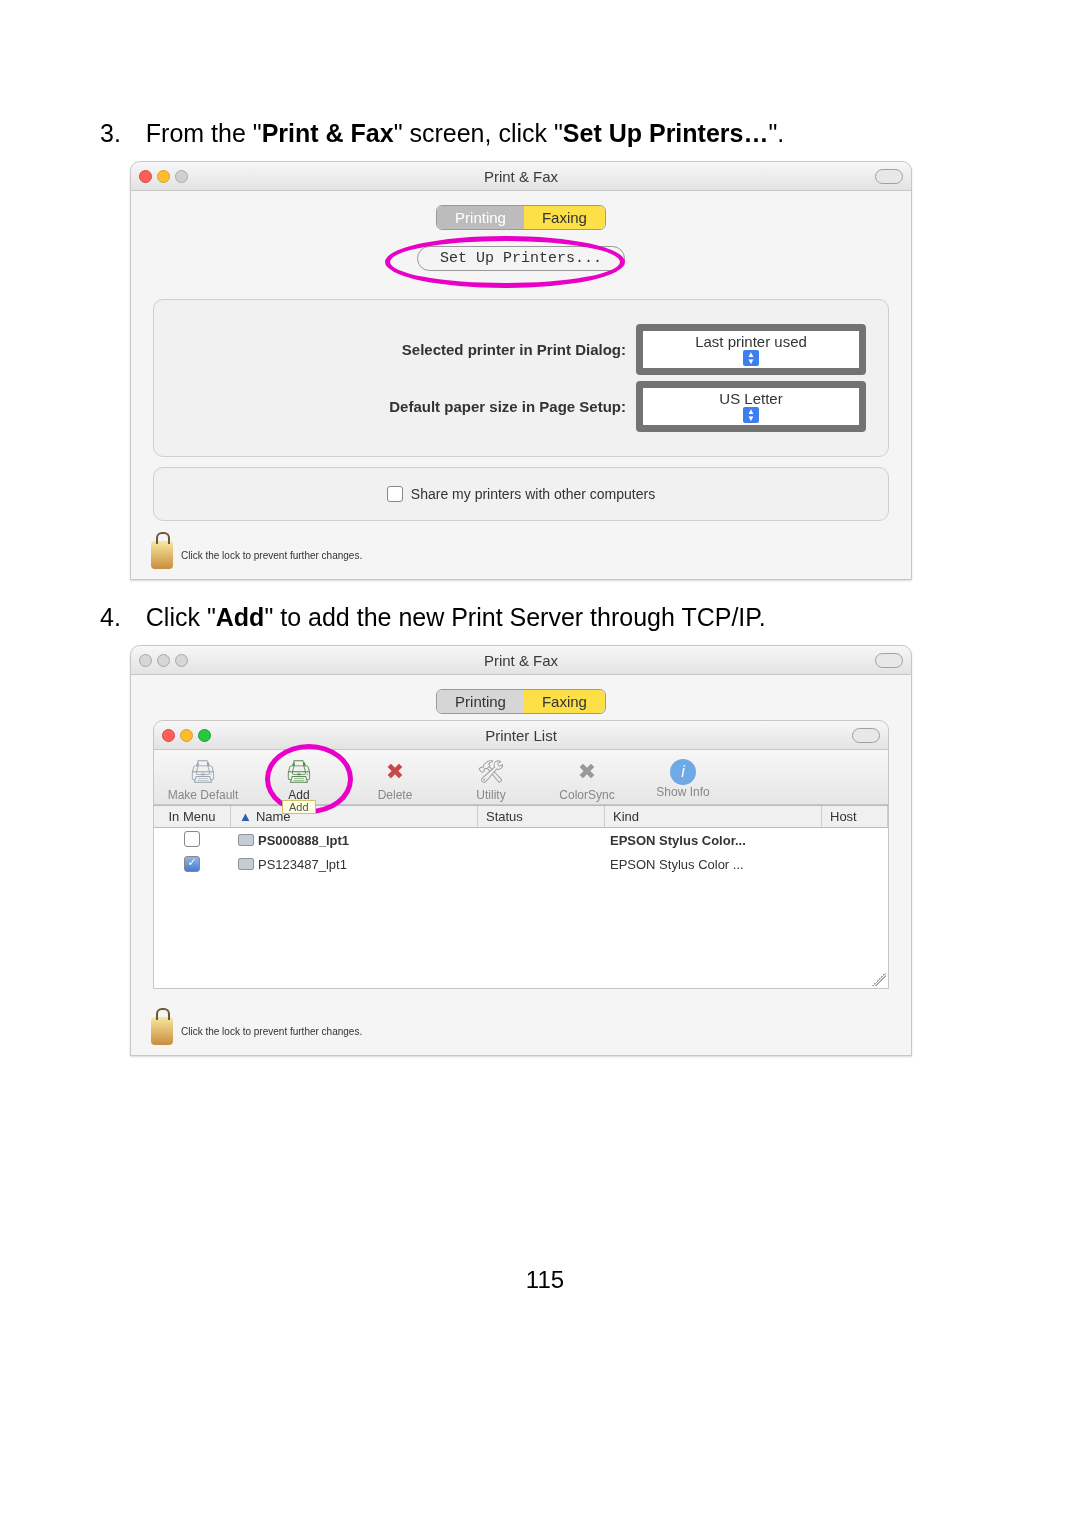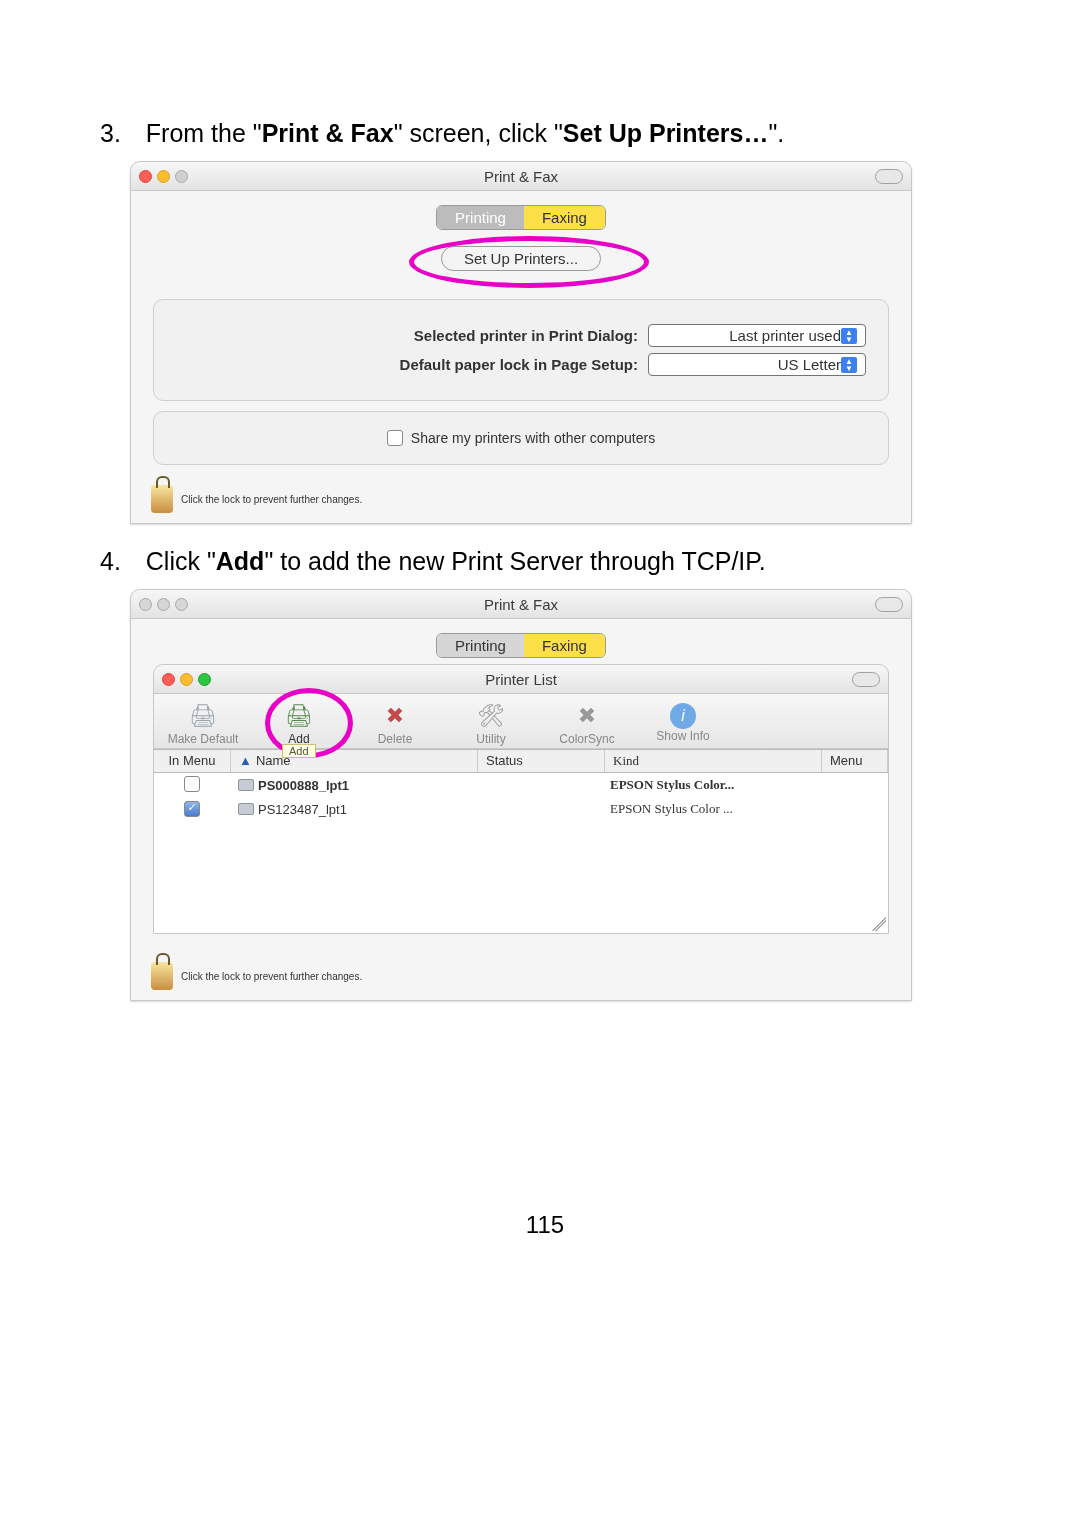--- a/index.html
+++ b/index.html
@@ -60,33 +60,33 @@
   }
   .tabs{ text-align:center; padding:14px 0 6px;}
   .seg{ display:inline-flex; border:1px solid #999;border-radius:6px;overflow:hidden;font-size:15px;}
   .seg span{ padding:3px 18px; background:#fde047;}
   .seg span.active{ background:#bcbcbc;color:#fff;}
 
   .setup-btn{
     display:inline-block; padding:3px 22px; border:1px solid #999;border-radius:14px;
     background:#f4f4f4; font-size:15px;
   }
-  .magenta-circ{ position:relative;display:inline-block;}
+  .magenta-circ{ position:relative;display:inline-block;font-family:Liberation Mono, monospace;}
   .magenta-circ::before{
     content:""; position:absolute; left:-32px; top:-10px; width:230px; height:42px;
     border:5px solid #e800c8; border-radius:50%; pointer-events:none;
   }
   .magenta-circ.sm::before{ left:-14px; top:-12px; width:78px; height:60px;}
 
   .panel{ border:1px solid #cfcfcf;border-radius:10px;margin:10px 22px;padding:18px 22px;background:#f1f1f1;}
   .row{ display:flex; align-items:center; gap:10px; margin:6px 0;}
   .row .lbl{ flex:1; text-align:right; font-size:15px;font-weight:bold;}
   .dropdown{
-    min-width:200px; padding:2px 8px; border:1px solid #737373;border-radius:4px;background:#fff;font-size:15px;
-    display:flex;justify-content:flex-end;align-items:center;
+    min-width:200px; padding:2px 8px; border:7px solid #737373;border-radius:4px;background:#fff;font-size:15px;
+    display:flex;justify-content:center;align-items:center;flex-direction:column;
   }
   .dropdown .arrows{
     width:16px;height:16px;background:#3b7ff0;border-radius:2px;display:flex;flex-direction:column;align-items:center;justify-content:center;color:#fff;font-size:8px;line-height:7px;
   }
   .checkbox{ width:14px;height:14px;border:1px solid #888;border-radius:3px;background:#fff;display:inline-block;}
   .share-row{ text-align:center;padding:18px 0;font-size:14px;display:flex;justify-content:center;align-items:center;gap:8px;}
   .lockbar{ display:flex;align-items:center;gap:8px;padding:10px 20px;font-size:10px;}
   .lockicon{ width:22px;height:28px;background:linear-gradient(#f8e7a0,#c98d3f);border-radius:4px;position:relative;}
   .lockicon::before{content:"";position:absolute;top:-9px;left:5px;width:10px;height:10px;border:2px solid #6b5a30;border-bottom:none;border-radius:6px 6px 0 0;}
 
@@ -108,21 +108,21 @@
   .tooltip{position:relative;left:-2px;top:-4px;font-size:11px;background:#fffde0;border:1px solid #c9c070;padding:0 6px;color:#555;}
 
   .list-head{display:flex;background:#f0f0f0;border-top:1px solid #bbb;border-bottom:1px solid #bbb;font-size:13px;}
   .list-head div{padding:3px 8px;border-right:1px solid #ccc;}
   .list-body{background:#fff;min-height:160px;font-size:13px;position:relative;}
   .lrow{display:flex;align-items:center;height:24px;}
   .lrow div{padding:0 8px;}
   .col-menu{width:60px;text-align:center;}
   .col-name{width:230px;}
   .col-status{width:110px;}
-  .col-kind{width:200px;font-family:Liberation Serif, serif;}
+  .col-kind{width:200px;}
   .col-host{flex:1;}
   .list-head .sort{color:#2a5db0;margin-right:4px;}
   .chk{width:14px;height:14px;border:1px solid #888;border-radius:3px;display:inline-block;}
   .chk.on{background:linear-gradient(#8fb5e8,#4a7bcf);}
   .chk.on::after{content:"✓";color:#fff;font-size:11px;position:relative;top:-3px;}
   .pname-ico{display:inline-block;width:14px;height:10px;background:#c4cdd6;border:1px solid #8b95a0;border-radius:2px;margin-right:4px;position:relative;top:1px;}
   .resize{position:absolute;right:2px;bottom:2px;width:14px;height:14px;
     background:linear-gradient(135deg,transparent 0 50%,#aaa 50% 55%,transparent 55% 60%,#aaa 60% 65%,transparent 65%);}
 
   .page-num{ text-align:center;font-family:Arial;font-size:24px;margin-top:210px;}
@@ -163,21 +163,21 @@
 
     <div class="panel">
       <div class="row">
         <span class="lbl">Selected printer in Print Dialog:</span>
         <span class="dropdown">
           <span>Last printer used</span>
           <span class="arrows">▲<br>▼</span>
         </span>
       </div>
       <div class="row">
-        <span class="lbl">Default paper lock in Page Setup:</span>
+        <span class="lbl">Default paper size in Page Setup:</span>
         <span class="dropdown">
           <span>US Letter</span>
           <span class="arrows">▲<br>▼</span>
         </span>
       </div>
     </div>
 
     <div class="panel share-row">
       <span class="checkbox"></span>
       <span>Share my printers with other computers</span>
@@ -251,21 +251,21 @@
           <span class="ico info">i</span>
           <span>Show Info</span>
         </div>
       </div>
 
       <div class="list-head">
         <div class="col-menu">In Menu</div>
         <div class="col-name"><span class="sort">▲</span><span>Name</span></div>
         <div class="col-status">Status</div>
         <div class="col-kind">Kind</div>
-        <div class="col-host">Menu</div>
+        <div class="col-host">Host</div>
       </div>
 
       <div class="list-body">
         <div class="lrow">
           <div class="col-menu"><span class="chk"></span></div>
           <div class="col-name"><span class="pname-ico"></span><b>PS000888_lpt1</b></div>
           <div class="col-status"></div>
           <div class="col-kind"><b>EPSON Stylus Color...</b></div>
           <div class="col-host"></div>
         </div>

